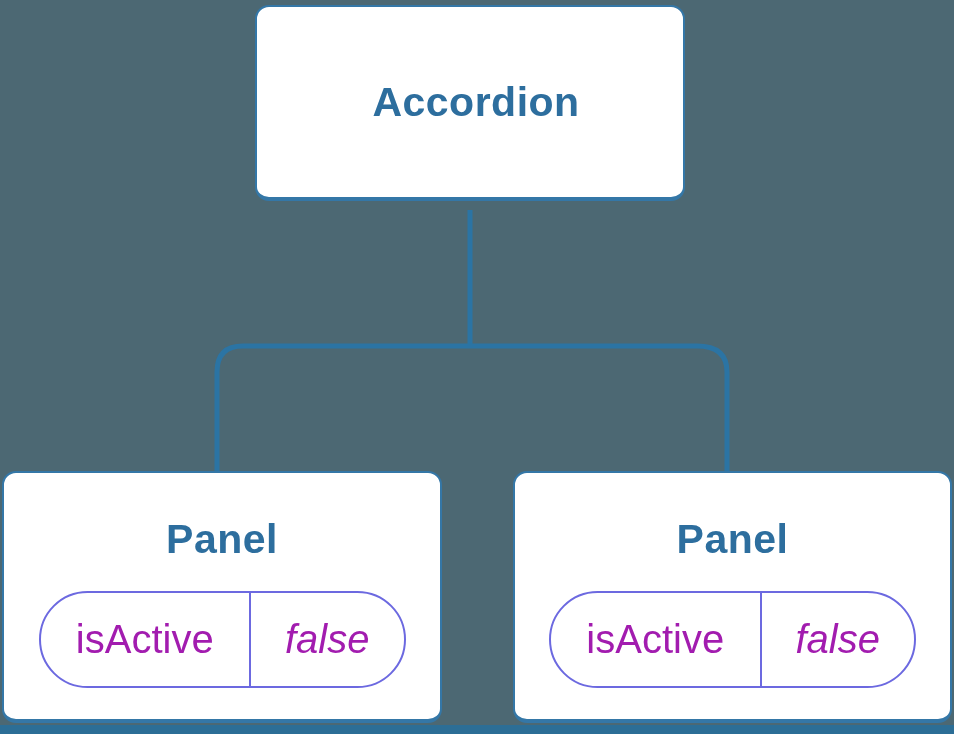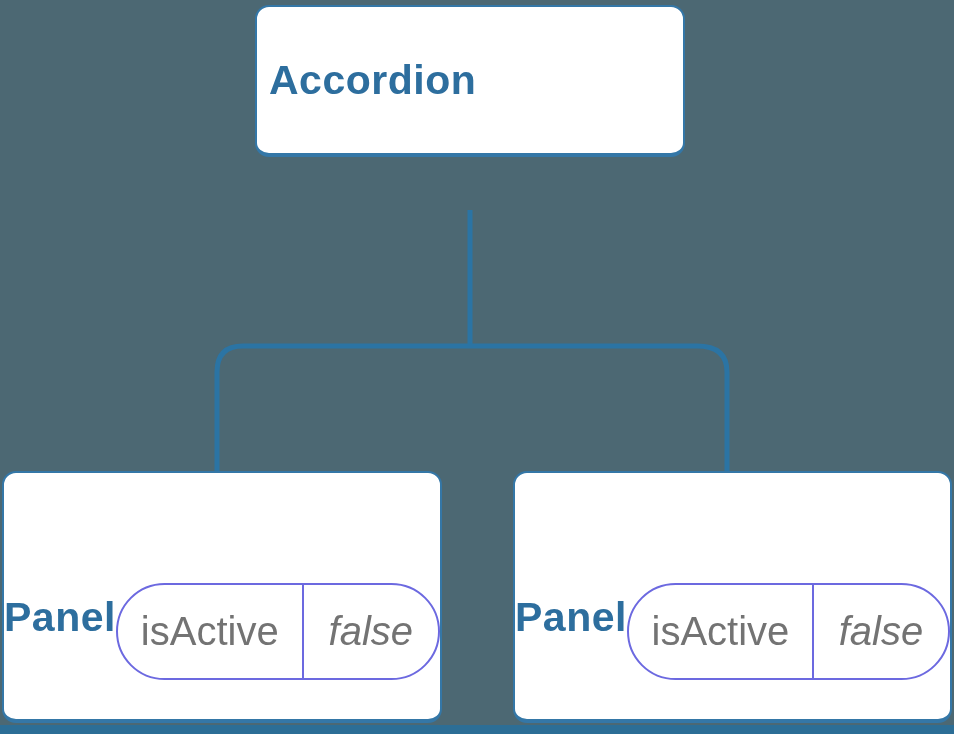--- a/index.html
+++ b/index.html
@@ -16,52 +16,52 @@
 
   .node {
     position: absolute;
     background: #ffffff;
     border: 2px solid #3477a7;
     border-bottom-width: 4px;
     border-radius: 14px;
     z-index: 2;
   }
   .root-node {
-    left: 255px; top: 5px; width: 430px; height: 152px;
-    display: flex; align-items: center;  padding-left: 12px;
+    left: 255px; top: 5px; width: 430px; height: 196px;
+    display: flex; align-items: center; justify-content: center; padding-left: 12px;
   }
   .node-title {
     font-size: 41px;
     font-weight: 600;
     color: #2d6e9e;
     letter-spacing: 0.5px;
     line-height: 48px;
   }
   .panel-node {
     top: 471px; height: 252px;
-    display: flex; align-items: center;
+    display: flex; flex-direction: column; align-items: center;
     padding-top: 42px;
   }
   .panel-left  { left: 2px;  width: 440px; }
   .panel-right { left: 513px; width: 439px; }
 
   .state-pill {
     margin-top: 28px;
     width: 367px; height: 97px;
     border: 2px solid #6c69e0;
     border-radius: 60px;
     display: flex;
     overflow: hidden;
     background: #ffffff;
   }
   .state-cell {
     display: flex; align-items: center; justify-content: center;
     font-size: 40px;
     font-weight: 400;
-    color: #737373;
+    color: #a21caf;
   }
   .state-key-cell   { width: 58%; border-right: 2px solid #6c69e0; }
   .state-value-cell { width: 42%; font-style: italic; }
 
   .bottom-strip {
     position: absolute; left: 0; top: 725px;
     width: 954px; height: 9px;
     background: #2c6e96;
     z-index: 0;
   }

